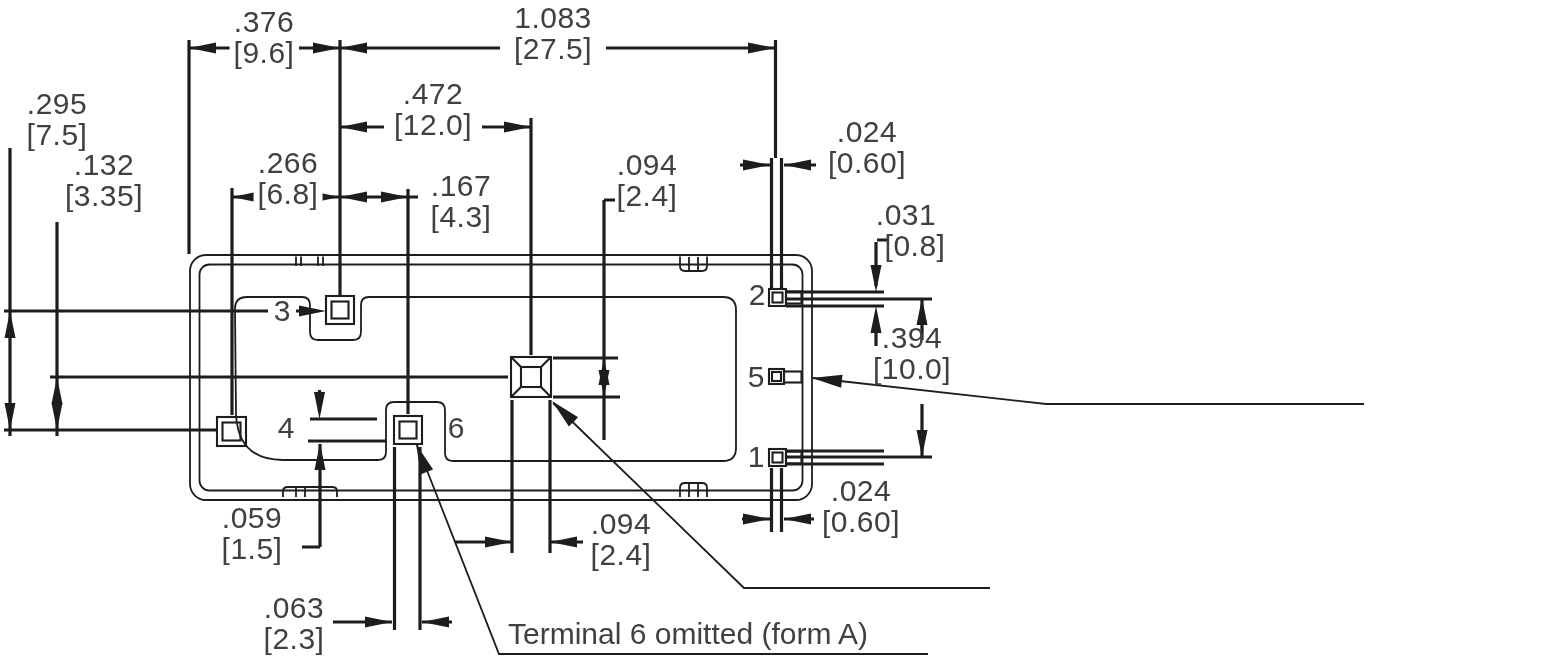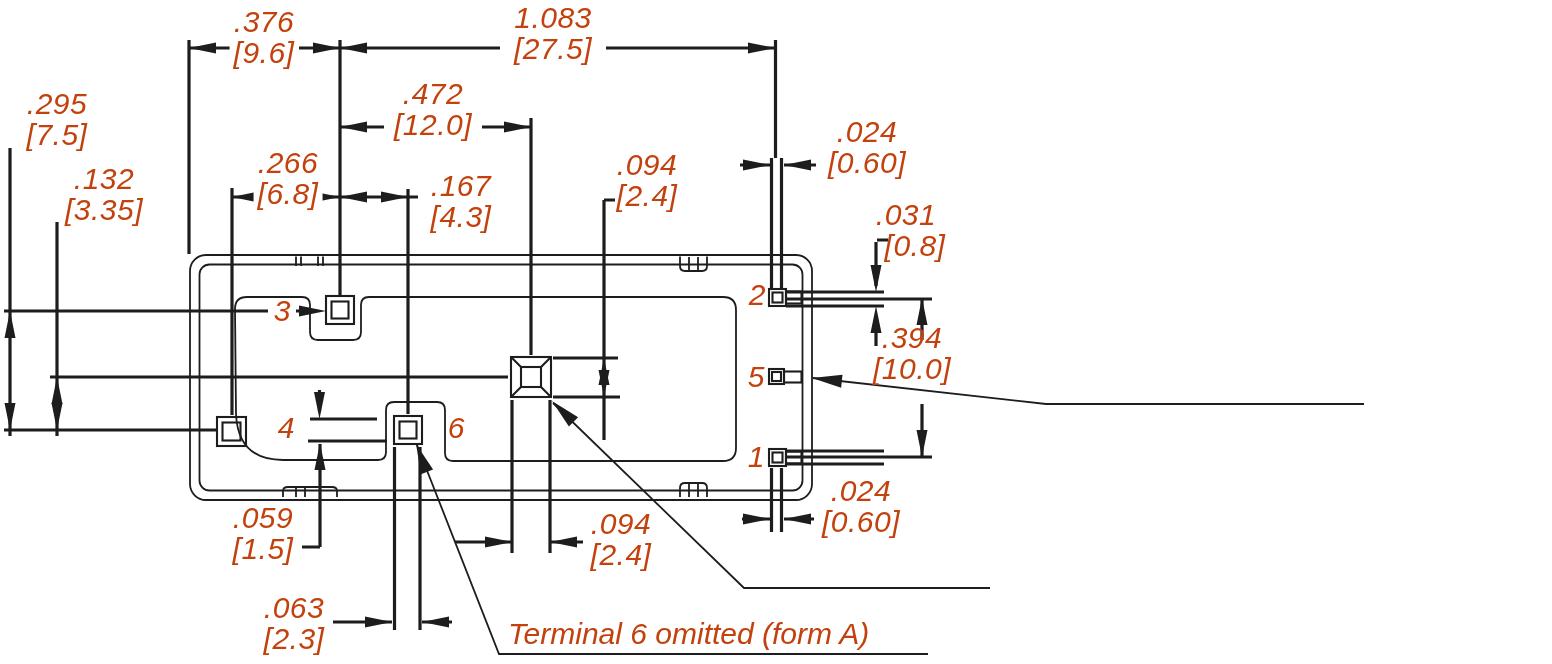--- a/index.html
+++ b/index.html
@@ -1,18 +1,18 @@
 <!DOCTYPE html>
 <html><head>
 <meta charset="utf-8">
 <style>
   html,body{margin:0;padding:0;background:#ffffff;}
   .canvas{
     position:relative;width:1364px;height:664px;background:#ffffff;
-    font-family:"Liberation Sans",sans-serif;color:#c2410c;overflow:hidden;font-style:italic;
+    font-family:"Liberation Sans",sans-serif;color:#404040;overflow:hidden;
   }
   svg{position:absolute;left:0;top:0;}
   svg .ln{stroke:#1d1d1d;fill:none;}
   svg .thick{stroke-width:3.2px;}
   svg .lead{stroke-width:3px;}
   svg .body{stroke-width:1.8px;}
   svg .pad{stroke-width:2.1px;}
   svg .ah{fill:#1d1d1d;stroke:none;}
   .dim{
     position:absolute;transform:translateX(-50%);text-align:center;
@@ -173,25 +173,25 @@
     </div>
   <div class="dim" style="left:906px;top:199px"><span>.031</span><span class="shift">[0.8]</span></div>
   <div class="dim" style="left:912px;top:322px">
       <span>.394</span>
       <span>[10.0]</span>
     </div>
   <div class="dim" style="left:57px;top:88px">
       <span>.295</span>
       <span>[7.5]</span>
     </div>
-  <div class="dim" style="left:104px;top:163px">
+  <div class="dim" style="left:104px;top:149px">
       <span>.132</span>
       <span>[3.35]</span>
     </div>
-  <div class="dim" style="left:263px;top:502px">
+  <div class="dim" style="left:252px;top:502px">
       <span>.059</span>
       <span>[1.5]</span>
     </div>
   <div class="dim" style="left:294px;top:592px">
       <span>.063</span>
       <span>[2.3]</span>
     </div>
   <div class="dim" style="left:621px;top:508px">
       <span>.094</span>
       <span>[2.4]</span>

